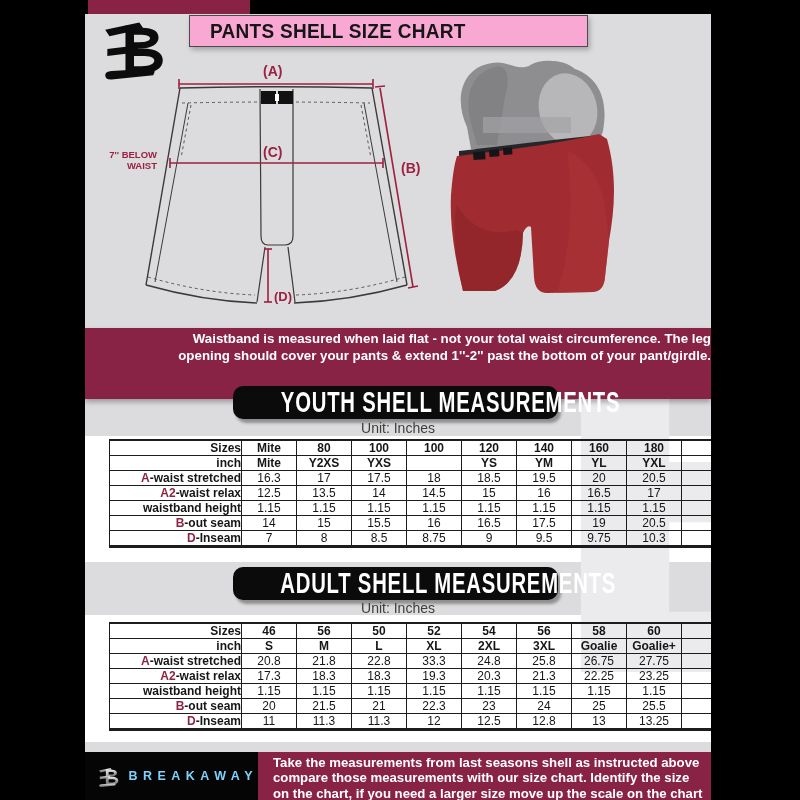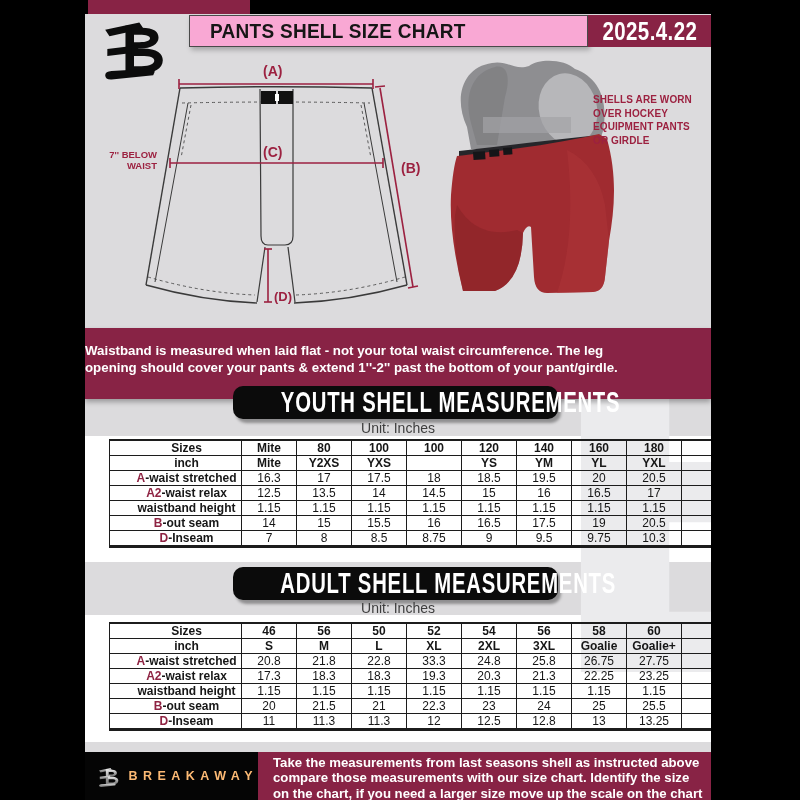--- a/index.html
+++ b/index.html
@@ -24,21 +24,21 @@
   .date-box .t{display:inline-block;transform:scale(0.82,1.05);font-size:25px;font-weight:bold;color:#fff;letter-spacing:0.5px;}
 
   
   .diagram-svg{left:10px;top:58px;z-index:2;}
   .photo-svg{left:362px;top:55px;z-index:2;}
   .photo-caption{left:508px;top:93px;width:135px;z-index:2;color:#9c2140;font-size:10px;
                  font-weight:bold;line-height:13.5px;letter-spacing:0.1px;}
 
   
   .info-banner{left:0;right:0;top:328px;height:71px;background:#882345;z-index:2;color:#fff;
-               text-align:left;font-size:13.3px;font-weight:bold;line-height:17.2px;padding-top:14px;
+               text-align:right;font-size:13.3px;font-weight:bold;line-height:17.2px;padding-top:2px;
                box-shadow:0 3px 5px rgba(0,0,0,0.3);}
 
   
   .section-banner{left:148px;width:325px;height:33px;background:#0b0b0b;border-radius:10px;z-index:2;
                   text-align:center;line-height:33px;color:#fff;box-shadow:3px 4px 3px rgba(0,0,0,0.35);}
   .section-banner .t{display:inline-block;transform:scale(0.78,1.14);transform-origin:center;
                      font-size:26px;font-weight:bold;letter-spacing:1px;white-space:nowrap;}
   .banner-youth{top:386px;}
   .banner-adult{top:567px;}
   .unit{left:0;right:0;text-align:center;font-size:14px;color:#3d3d3d;z-index:2;}
@@ -55,29 +55,29 @@
   .wm{position:absolute;right:-185px;top:-105px;font-size:470px;font-weight:bold;color:#ebebed;
       font-family:"DejaVu Sans",sans-serif;line-height:1;}
 
   
   table.size-table{left:24px;width:601px;border-collapse:collapse;table-layout:fixed;z-index:2;
                    border-top:2px solid #1c1c1c;border-bottom:3px solid #1c1c1c;background:transparent;}
   .tbl-youth{top:439px;}
   .tbl-adult{top:622px;}
   table.size-table td{height:15px;border-bottom:1.5px solid #1c1c1c;border-right:1px solid #1c1c1c;
                       font-size:12px;color:#161616;text-align:center;padding:0;white-space:nowrap;overflow:hidden;}
-  table.size-table td.lab{border-left:1px solid #1c1c1c;text-align:center;padding-left:22px;font-weight:bold;}
+  table.size-table td.lab{border-left:1px solid #1c1c1c;text-align:right;padding-left:22px;font-weight:bold;}
   table.size-table td.hdr{font-weight:bold;}
   table.size-table td.phantom{border-right:none;}
   table.size-table .red{color:#8e2342;}
 
   
   .footer-black{left:0;top:752px;width:173px;height:48px;background:#050505;z-index:2;
                 display:flex;align-items:center;padding-left:13px;}
-  .footer-brand{color:#fdba74;font-size:12.5px;font-weight:bold;letter-spacing:5.5px;margin-left:9px;white-space:nowrap;}
+  .footer-brand{color:#7dd3fc;font-size:12.5px;font-weight:bold;letter-spacing:5.5px;margin-left:9px;white-space:nowrap;}
   .footer-maroon{left:173px;right:0;top:752px;height:48px;background:#882345;z-index:2;color:#fff;
                  font-size:13.2px;font-weight:bold;line-height:15.3px;padding:3px 4px 16px 15px;}
 </style>
 </head>
 <body>
 
 <div class="canvas">
   <div class="page">
 
     <div class="white-section ws-youth"></div>
@@ -94,23 +94,20 @@
         <polygon points="3,13 35,6 39,12 7,19"></polygon>
         <polygon points="22,9 30,9 30,56 22,56"></polygon>
         <path d="M28,11 L37,11 C49,11 53,15 53,20.5 C53,26.5 46,30.5 36,30.5 L28,30.5 L28,24.5 L35,24.5 C42,24.5 45,22.8 45,20.8 C45,18.8 42,17.5 35,17.5 L28,17.5 Z"></path>
         <polygon points="5,31 34,27.5 34,34 5,37.5"></polygon>
         <path d="M28,30.5 L38,30.5 C52,30.5 57,35.5 57,41.5 C57,49.5 48,54 38,54 L28,54 L28,47 L37,47 C45,47 49,44.8 49,41.8 C49,38.8 45,37.5 37,37.5 L28,37.5 Z"></path>
         <path d="M3,55.5 Q3,52 9,51.5 L45,49.5 Q52,49.5 48,55.5 L9,59.5 Q3,59.8 3,55.5 Z"></path>
       </g>
     </svg>
     <div class="title-box">
       <span class="t">PANTS SHELL SIZE CHART</span>
-    </div>
-    <div class="date-box">
-      <span class="t">2025.4.22</span>
     </div>
 
     <svg class="diagram-svg" width="350" height="252" viewBox="0 0 350 252">
       <g fill="none" stroke="#3a3a3a" stroke-width="1.4">
 
         <path d="M85,30 Q181,27.5 277,30"></path>
         <path d="M85,30 L51,227"></path>
         <path d="M277,30 L312,227"></path>
         <path d="M51,227 Q108,243 162,245"></path>
         <path d="M199,245 Q255,243 312,227"></path>
@@ -172,26 +169,20 @@
 
       <path d="M10,101 C40,97 95,92 152,79 L160,84 C170,120 168,152 162,186 L158,222 Q157,236 146,237 L100,238 Q88,238 87,222 L84,172 Q80,169 76,178 Q75,226 48,236 L16,236 Q2,180 4,140 Q6,113 10,101 Z" fill="#a02b30"></path>
       <path d="M10,150 Q30,185 70,175 L76,178 Q75,226 48,236 L16,236 Q6,195 8,160 Z" fill="#8a2428" opacity="0.65"></path>
       <path d="M120,95 Q150,110 158,150 L162,186 L158,222 Q157,236 146,237 L110,238 Q130,180 120,95 Z" fill="#ad3539" opacity="0.55"></path>
       <g fill="#151518">
         <rect x="26" y="97" width="12" height="8" transform="rotate(-4 26 97)"></rect>
         <rect x="42" y="95" width="10" height="7" transform="rotate(-4 42 95)"></rect>
         <rect x="56" y="93" width="9" height="7" transform="rotate(-4 56 93)"></rect>
       </g>
     </svg>
-    <div class="photo-caption">
-        <div>SHELLS ARE WORN</div>
-        <div>OVER HOCKEY</div>
-        <div>EQUIPMENT PANTS</div>
-        <div>OR GIRDLE</div>
-      </div>
 
     <div class="info-banner">
         <div>Waistband is measured when laid flat - not your total waist circumference. The leg</div>
         <div>opening should cover your pants &amp; extend 1''-2'' past the bottom of your pant/girdle.</div>
       </div>
 
     <div class="section-banner banner-youth">
       <span class="t">YOUTH SHELL MEASUREMENTS</span>
     </div>
     <div class="unit unit-youth">Unit: Inches</div>

